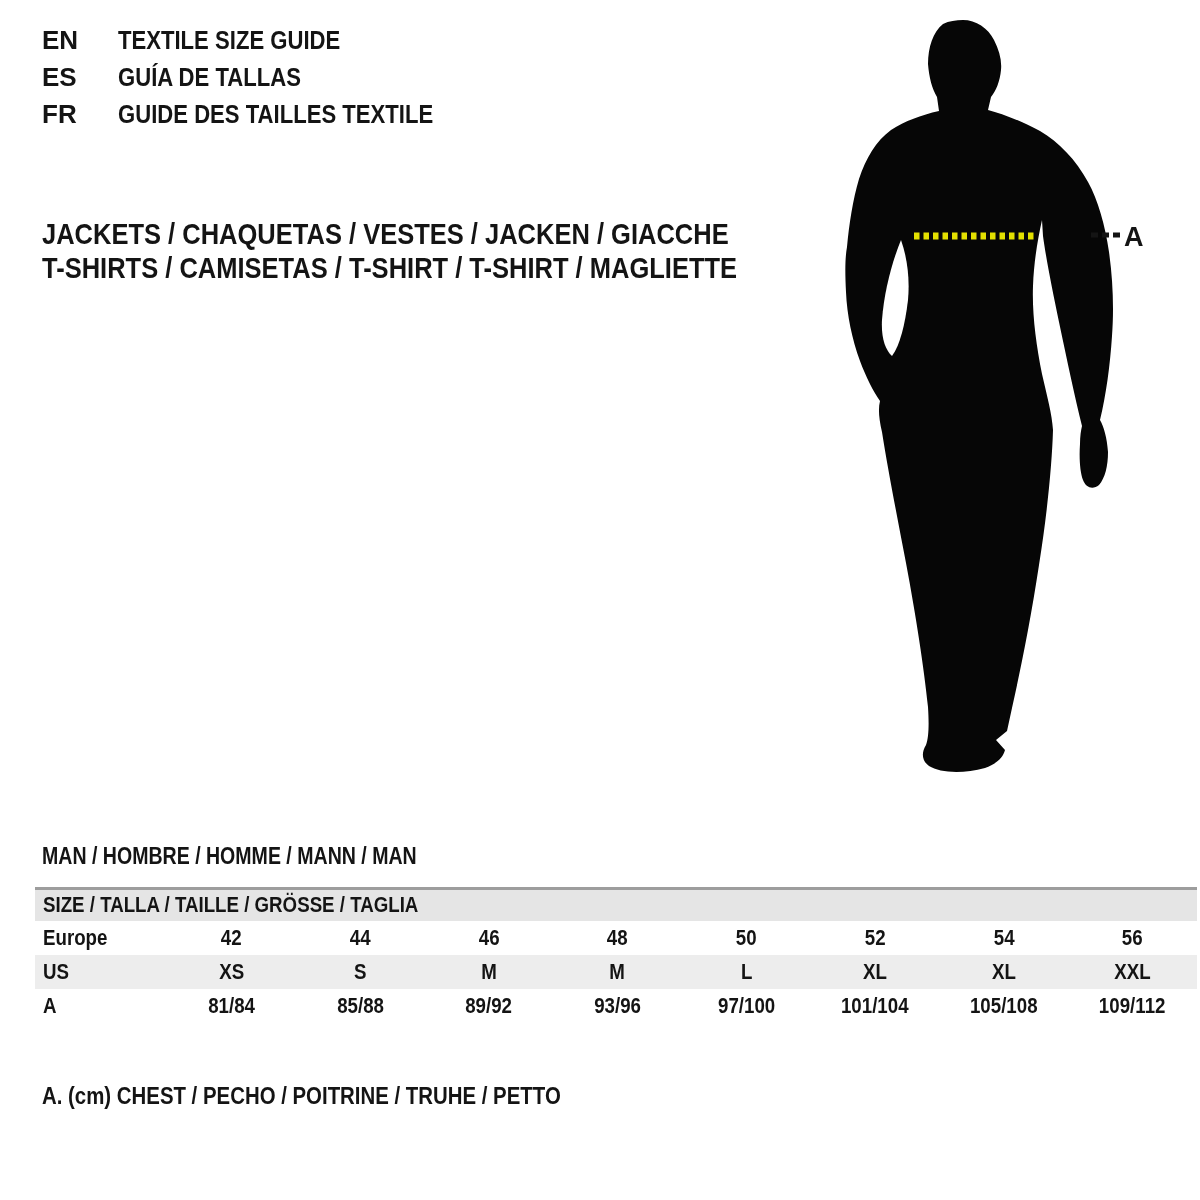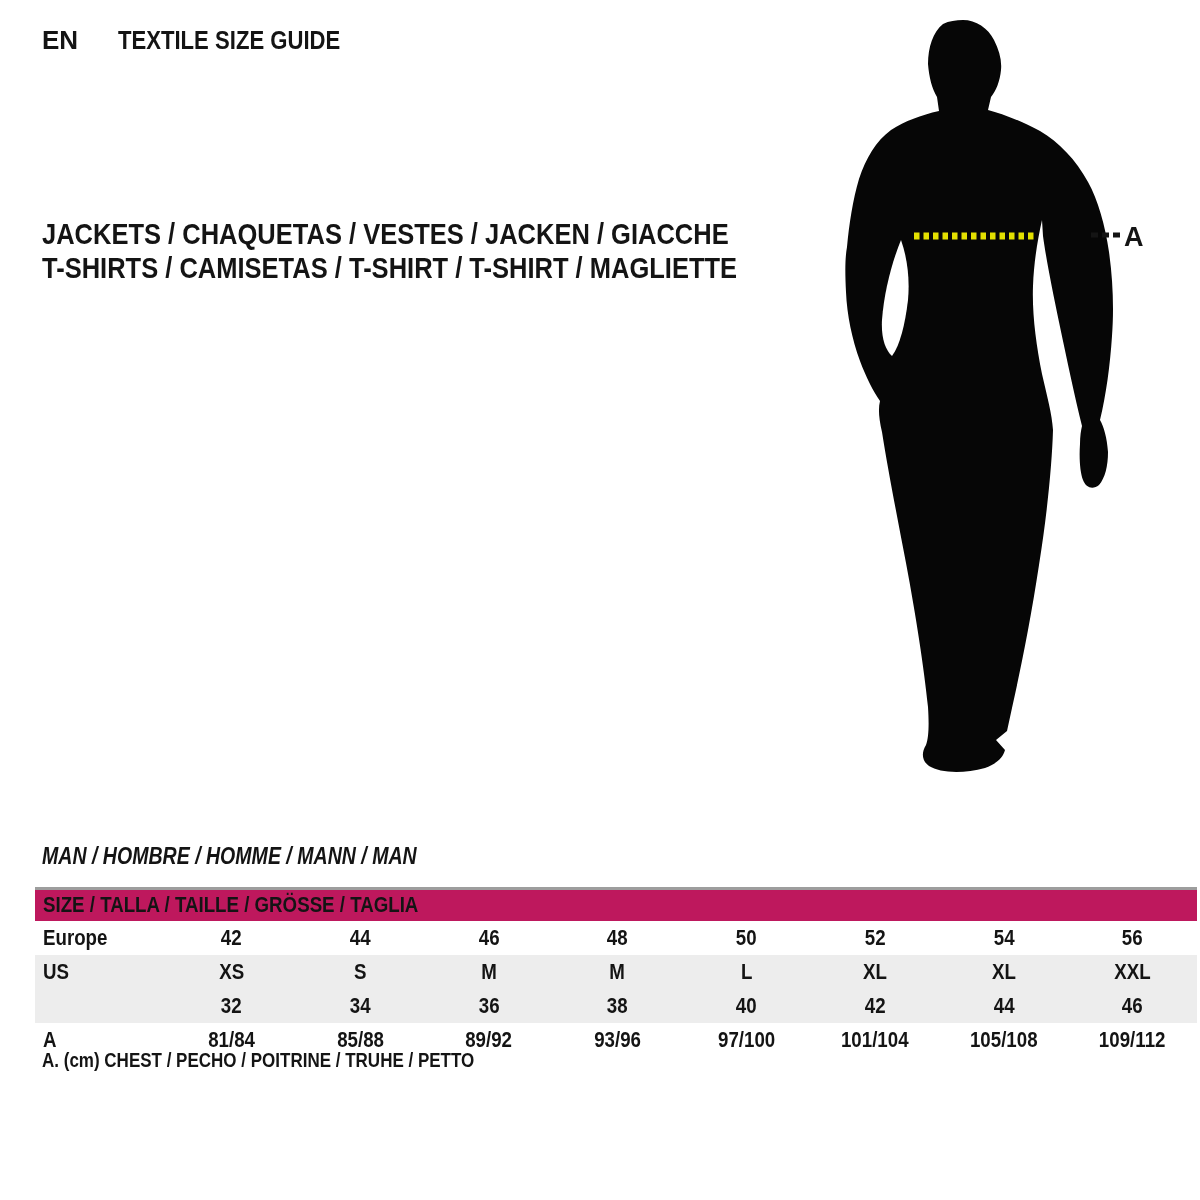--- a/index.html
+++ b/index.html
@@ -15,45 +15,53 @@
   .lang-row{display:flex;align-items:center;height:37px;font-size:26px;}
   .lang-code{width:76px;}
 
   
   .categories{position:absolute;left:42px;top:217px;font-size:30px;line-height:34px;}
 
   
   .figure-svg{position:absolute;left:820px;top:0px;width:370px;height:800px;}
 
   
-  .man-label{position:absolute;left:42px;top:843px;font-size:23px;font-style:italic;}
+  .man-label{position:absolute;left:42px;top:843px;font-size:23px;}
   .size-bar{
     position:absolute;left:35px;top:887px;width:1162px;height:34px;box-sizing:border-box;
-    background:#be185d;border-top:3px solid #9d9d9d;
+    background:#e5e5e5;border-top:3px solid #9d9d9d;
     font-size:22px;line-height:30px;padding-left:8px;
   }
   .size-table{
     position:absolute;left:35px;top:921px;width:1162px;
     border-collapse:collapse;table-layout:fixed;font-size:22px;
   }
   .size-table td{padding:0;text-align:center;height:34px;vertical-align:middle;}
   .size-table td.rowlabel{text-align:left;padding-left:8px;}
   .size-table tr.shaded{background:#ededed;margin-top:12px;}
 
-  .footnote{position:absolute;left:42px;top:1049px;font-size:20px;}
+  .footnote{position:absolute;left:42px;top:1082px;font-size:24px;}
 </style>
 </head>
 <body>
 
 <div class="canvas">
 
   <div class="lang-block">
     <div class="lang-row">
       <span class="lang-code">EN</span>
       <span class="cond">TEXTILE SIZE GUIDE</span>
+    </div>
+    <div class="lang-row">
+      <span class="lang-code">ES</span>
+      <span class="cond">GUÍA DE TALLAS</span>
+    </div>
+    <div class="lang-row">
+      <span class="lang-code">FR</span>
+      <span class="cond">GUIDE DES TAILLES TEXTILE</span>
     </div>
   </div>
 
   <div class="categories">
     <div><span class="cond">JACKETS / CHAQUETAS / VESTES / JACKEN / GIACCHE</span></div>
     <div><span class="cond">T-SHIRTS / CAMISETAS / T-SHIRT / T-SHIRT / MAGLIETTE</span></div>
   </div>
 
   <svg class="figure-svg" viewBox="820 0 370 800" aria-hidden="true">
     <path fill="#060606" d="
@@ -145,31 +153,20 @@
       <td class="rowlabel"><span class="cond">US</span></td>
       <td><span class="cond-c">XS</span></td>
       <td><span class="cond-c">S</span></td>
       <td><span class="cond-c">M</span></td>
       <td><span class="cond-c">M</span></td>
       <td><span class="cond-c">L</span></td>
       <td><span class="cond-c">XL</span></td>
       <td><span class="cond-c">XL</span></td>
       <td><span class="cond-c">XXL</span></td>
     </tr>
-    <tr class="shaded">
-      <td class="rowlabel"><span class="cond"></span></td>
-      <td><span class="cond-c">32</span></td>
-      <td><span class="cond-c">34</span></td>
-      <td><span class="cond-c">36</span></td>
-      <td><span class="cond-c">38</span></td>
-      <td><span class="cond-c">40</span></td>
-      <td><span class="cond-c">42</span></td>
-      <td><span class="cond-c">44</span></td>
-      <td><span class="cond-c">46</span></td>
-    </tr>
     <tr>
       <td class="rowlabel"><span class="cond">A</span></td>
       <td><span class="cond-c">81/84</span></td>
       <td><span class="cond-c">85/88</span></td>
       <td><span class="cond-c">89/92</span></td>
       <td><span class="cond-c">93/96</span></td>
       <td><span class="cond-c">97/100</span></td>
       <td><span class="cond-c">101/104</span></td>
       <td><span class="cond-c">105/108</span></td>
       <td><span class="cond-c">109/112</span></td>

